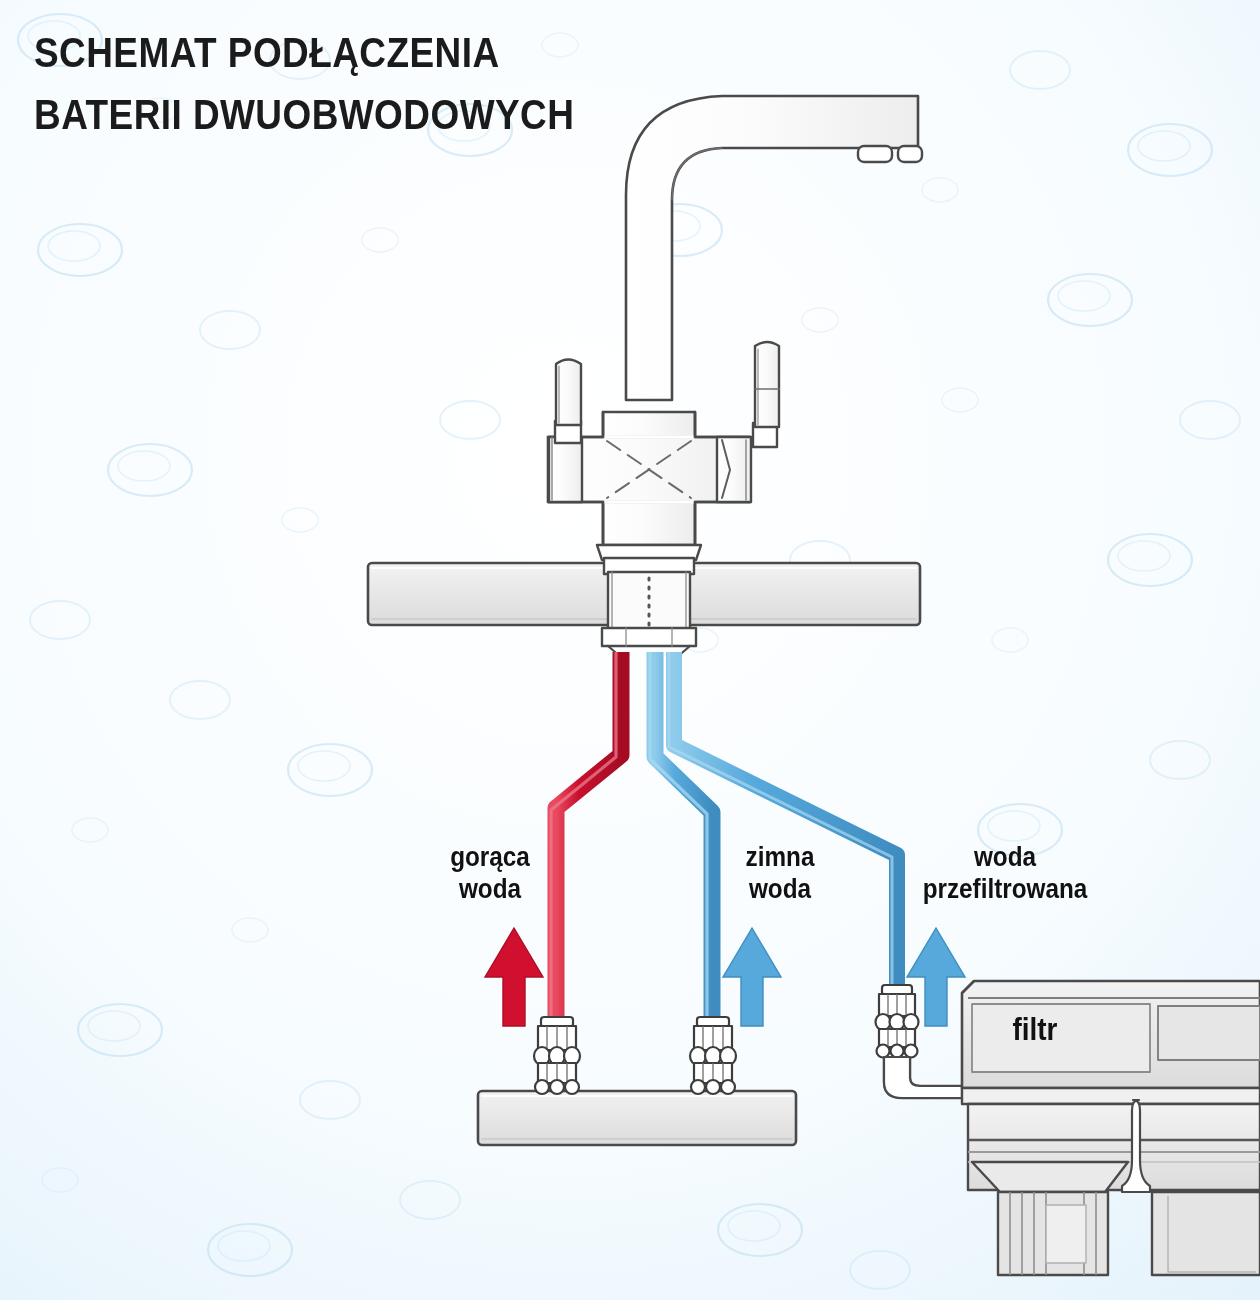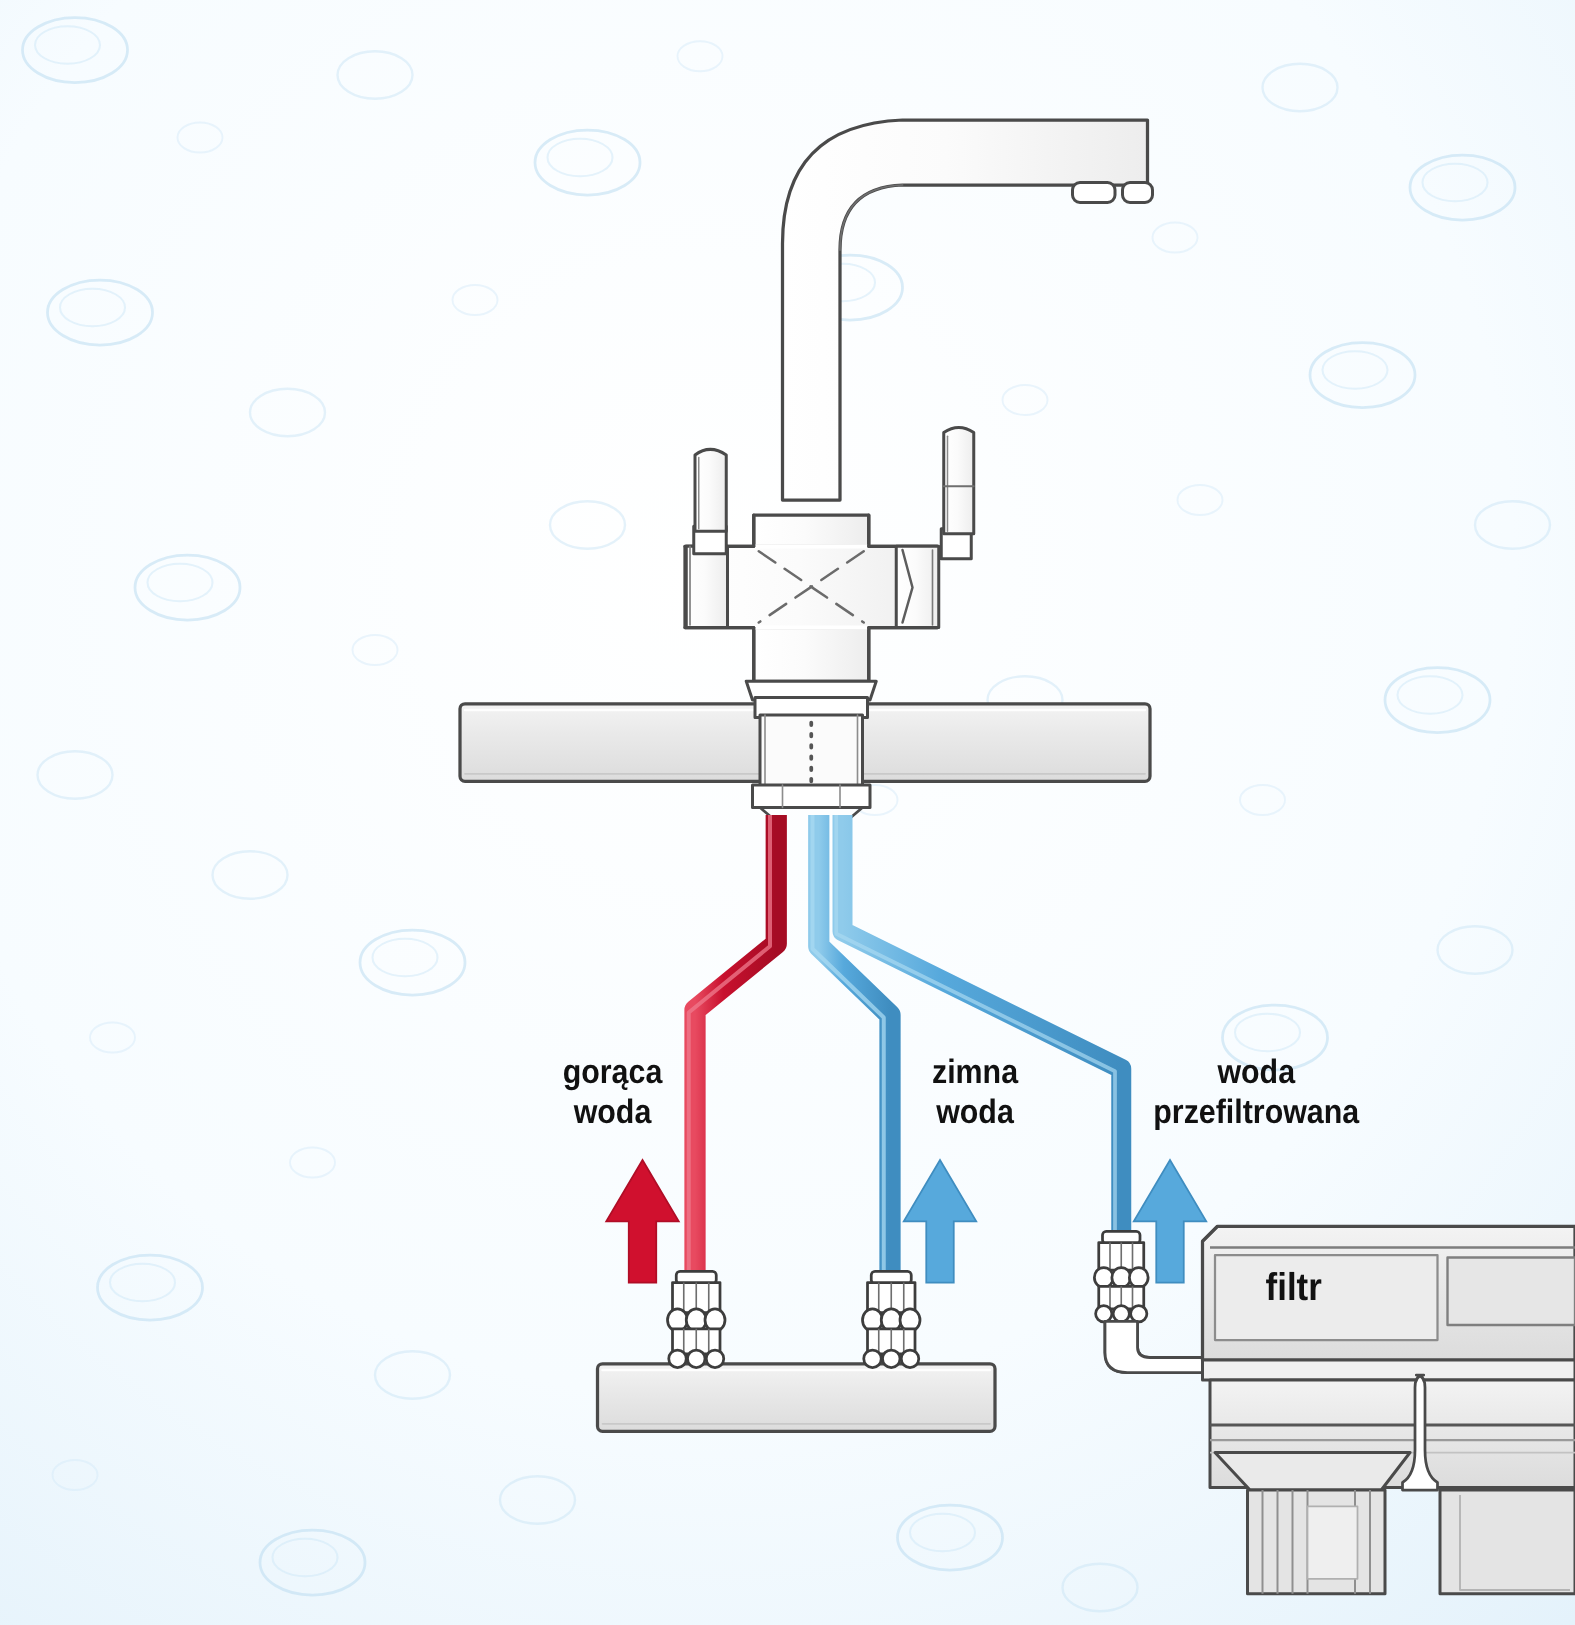--- a/index.html
+++ b/index.html
@@ -349,20 +349,24 @@
 
       <path d="M 1010 1192 L 1010 1275 M 1022 1192 L 1022 1275 M 1034 1192 L 1034 1275
                M 1046 1192 L 1046 1275 M 1084 1192 L 1084 1275 M 1096 1192 L 1096 1275" stroke="#8f8f8f" stroke-width="1.6" fill="none"></path>
       <rect x="1046" y="1205" width="40" height="58" fill="#efefef" stroke="#b0b0b0" stroke-width="1.4"></rect>
 
       <path d="M 1152 1192 L 1152 1275 L 1260 1275 L 1260 1192 Z" fill="#e4e4e4" stroke="#4a4a4a" stroke-width="2.4"></path>
       <path d="M 1168 1196 L 1168 1272 L 1256 1272" stroke="#b4b4b4" stroke-width="1.5" fill="none"></path>
     </g>
   </svg>
 
+  <div id="title-block">
+    <div class="title-line">SCHEMAT PODŁĄCZENIA</div>
+    <div class="title-line">BATERII DWUOBWODOWYCH</div>
+  </div>
 
   <div class="pipe-label" id="label-hot">
     <div>gorąca</div>
     <div>woda</div>
   </div>
 
   <div class="pipe-label" id="label-cold">
     <div>zimna</div>
     <div>woda</div>
   </div>

